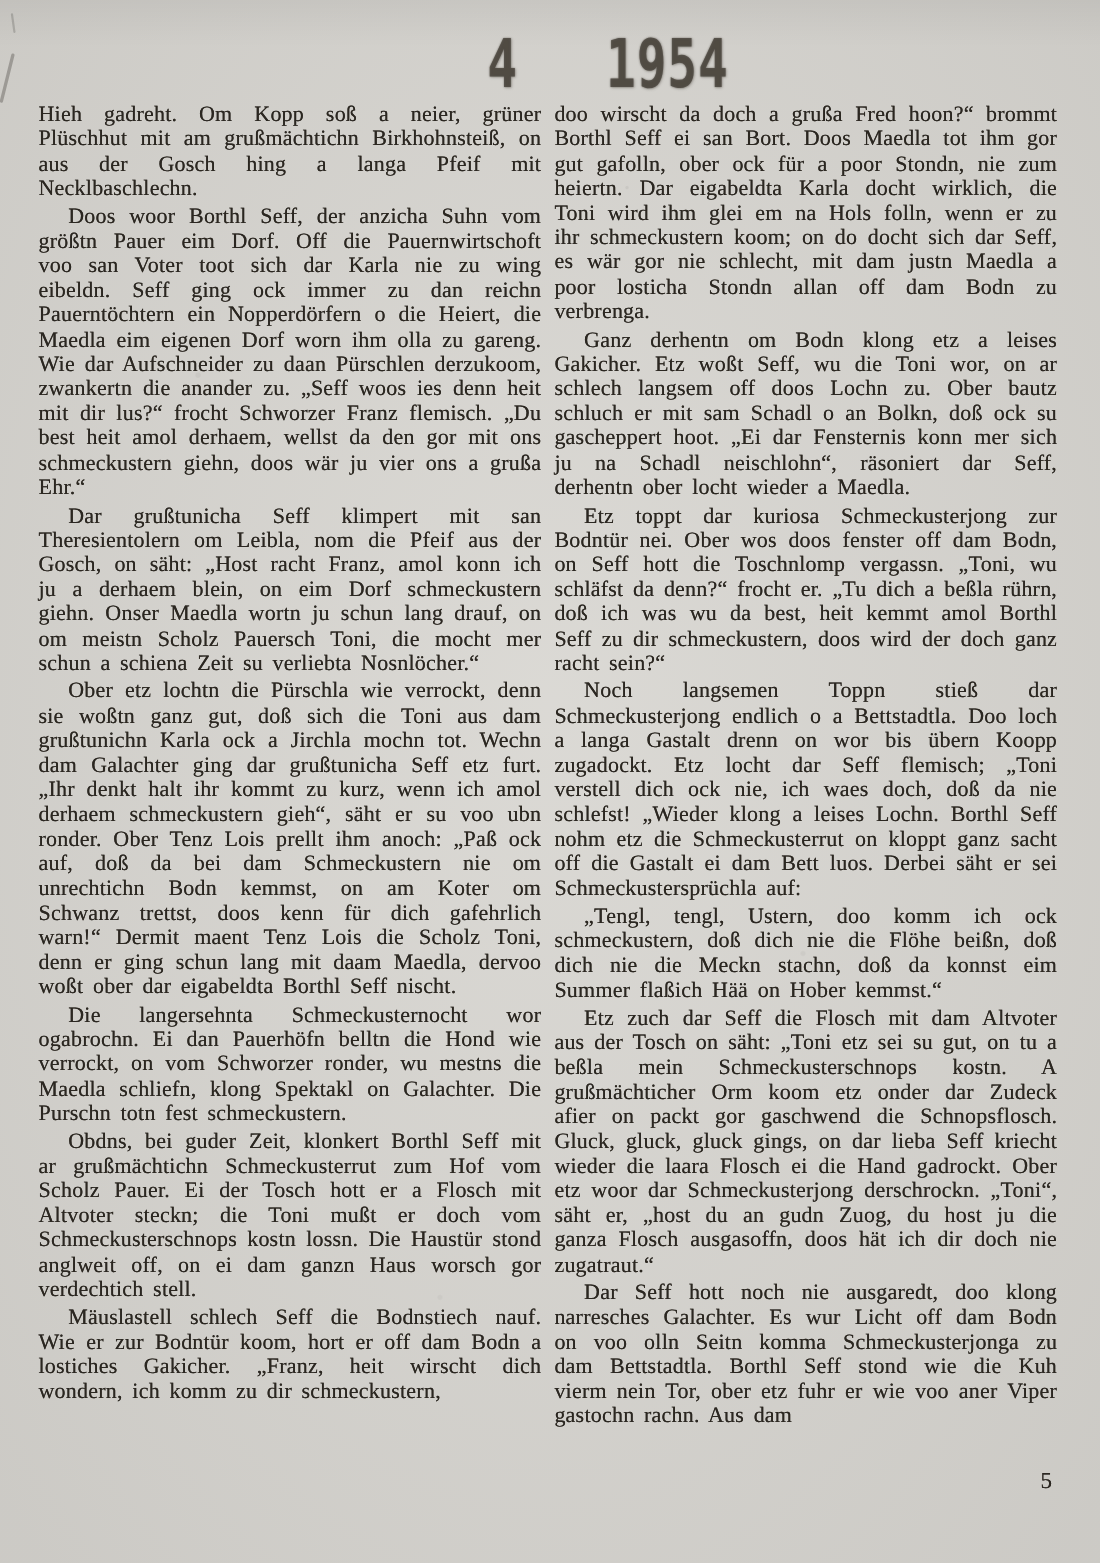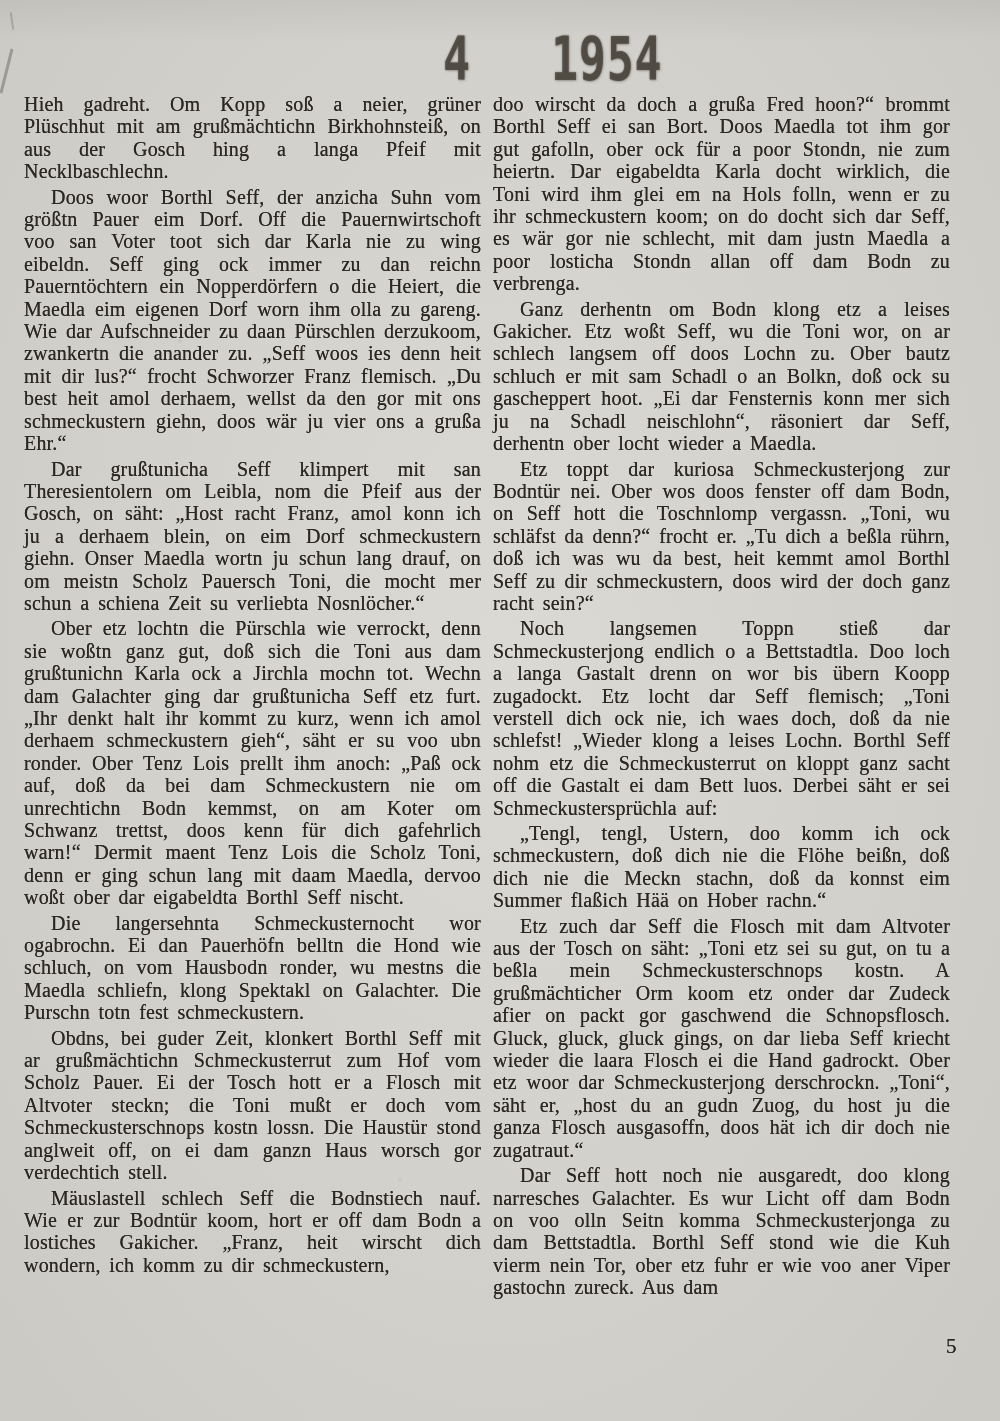--- a/index.html
+++ b/index.html
@@ -45,21 +45,21 @@
     text-shadow: 0 0 2px rgba(72,67,59,0.65), 1px 1px 3px rgba(72,67,59,0.30);
     letter-spacing: 1px;
   }
   .stamp .stamp-number { left: 443px; top: 4px; }
   .stamp .stamp-year   { left: 551px; top: 4px; }
 
   
   .page-body {
     position: absolute;
     top: 93px;
-    left: 24px;
+    left: 35px;
     width: 942px;
     display: flex;
     gap: 12px;
   }
   .col {
     width: 457px;
     text-align: justify;
     font-size: 20px;
     line-height: 22.4px;
     word-spacing: 3.5px;
@@ -108,28 +108,28 @@
   <span class="stamp-number">4</span>
   <span class="stamp-year">1954</span>
 </div>
 
 <div class="page-body">
   <div class="col">
       <p class="cont">Hieh gadreht. Om Kopp soß a neier, grüner Plüschhut mit am grußmächtichn Birkhohnsteiß, on aus der Gosch hing a langa Pfeif mit Necklbaschlechn.</p>
       <p>Doos woor Borthl Seff, der anzicha Suhn vom größtn Pauer eim Dorf. Off die Pauernwirtschoft voo san Voter toot sich dar Karla nie zu wing eibeldn. Seff ging ock immer zu dan reichn Pauerntöchtern ein Nopperdörfern o die Heiert, die Maedla eim eigenen Dorf worn ihm olla zu gareng. Wie dar Aufschneider zu daan Pürschlen derzukoom, zwankertn die anander zu. „Seff woos ies denn heit mit dir lus?“ frocht Schworzer Franz flemisch. „Du best heit amol derhaem, wellst da den gor mit ons schmeckustern giehn, doos wär ju vier ons a grußa Ehr.“</p>
       <p>Dar grußtunicha Seff klimpert mit san Theresientolern om Leibla, nom die Pfeif aus der Gosch, on säht: „Host racht Franz, amol konn ich ju a derhaem blein, on eim Dorf schmeckustern giehn. Onser Maedla wortn ju schun lang drauf, on om meistn Scholz Pauersch Toni, die mocht mer schun a schiena Zeit su verliebta Nosnlöcher.“</p>
       <p>Ober etz lochtn die Pürschla wie verrockt, denn sie woßtn ganz gut, doß sich die Toni aus dam grußtunichn Karla ock a Jirchla mochn tot. Wechn dam Galachter ging dar grußtunicha Seff etz furt. „Ihr denkt halt ihr kommt zu kurz, wenn ich amol derhaem schmeckustern gieh“, säht er su voo ubn ronder. Ober Tenz Lois prellt ihm anoch: „Paß ock auf, doß da bei dam Schmeckustern nie om unrechtichn Bodn kemmst, on am Koter om Schwanz trettst, doos kenn für dich gafehrlich warn!“ Dermit maent Tenz Lois die Scholz Toni, denn er ging schun lang mit daam Maedla, dervoo woßt ober dar eigabeldta Borthl Seff nischt.</p>
-      <p>Die langersehnta Schmeckusternocht wor ogabrochn. Ei dan Pauerhöfn belltn die Hond wie schluch, on vom Hausbodn ronder, wu mestns die Maedla schliefn, klong Spektakl on Galachter. Die Purschn totn fest schmeckustern.</p>
+      <p>Die langersehnta Schmeckusternocht wor ogabrochn. Ei dan Pauerhöfn belltn die Hond wie verrockt, on vom Schworzer ronder, wu mestns die Maedla schliefn, klong Spektakl on Galachter. Die Purschn totn fest schmeckustern.</p>
       <p>Obdns, bei guder Zeit, klonkert Borthl Seff mit ar grußmächtichn Schmeckusterrut zum Hof vom Scholz Pauer. Ei der Tosch hott er a Flosch mit Altvoter steckn; die Toni mußt er doch vom Schmeckusterschnops kostn lossn. Die Haustür stond anglweit off, on ei dam ganzn Haus worsch gor verdechtich stell.</p>
       <p>Mäuslastell schlech Seff die Bodnstiech nauf. Wie er zur Bodntür koom, hort er off dam Bodn a lostiches Gakicher. „Franz, heit wirscht dich wondern, ich komm zu dir schmeckustern,</p>
     </div>
   <div class="col">
       <p class="cont">doo wirscht da doch a grußa Fred hoon?“ brommt Borthl Seff ei san Bort. Doos Maedla tot ihm gor gut gafolln, ober ock für a poor Stondn, nie zum heiertn. Dar eigabeldta Karla docht wirklich, die Toni wird ihm glei em na Hols folln, wenn er zu ihr schmeckustern koom; on do docht sich dar Seff, es wär gor nie schlecht, mit dam justn Maedla a poor losticha Stondn allan off dam Bodn zu verbrenga.</p>
       <p>Ganz derhentn om Bodn klong etz a leises Gakicher. Etz woßt Seff, wu die Toni wor, on ar schlech langsem off doos Lochn zu. Ober bautz schluch er mit sam Schadl o an Bolkn, doß ock su gascheppert hoot. „Ei dar Fensternis konn mer sich ju na Schadl neischlohn“, räsoniert dar Seff, derhentn ober locht wieder a Maedla.</p>
       <p>Etz toppt dar kuriosa Schmeckusterjong zur Bodntür nei. Ober wos doos fenster off dam Bodn, on Seff hott die Toschnlomp vergassn. „Toni, wu schläfst da denn?“ frocht er. „Tu dich a beßla rührn, doß ich was wu da best, heit kemmt amol Borthl Seff zu dir schmeckustern, doos wird der doch ganz racht sein?“</p>
       <p>Noch langsemen Toppn stieß dar Schmeckusterjong endlich o a Bettstadtla. Doo loch a langa Gastalt drenn on wor bis übern Koopp zugadockt. Etz locht dar Seff flemisch; „Toni verstell dich ock nie, ich waes doch, doß da nie schlefst! „Wieder klong a leises Lochn. Borthl Seff nohm etz die Schmeckusterrut on kloppt ganz sacht off die Gastalt ei dam Bett luos. Derbei säht er sei Schmeckustersprüchla auf:</p>
-      <p>„Tengl, tengl, Ustern, doo komm ich ock schmeckustern, doß dich nie die Flöhe beißn, doß dich nie die Meckn stachn, doß da konnst eim Summer flaßich Hää on Hober rachn.“</p>
+      <p>„Tengl, tengl, Ustern, doo komm ich ock schmeckustern, doß dich nie die Flöhe beißn, doß dich nie die Meckn stachn, doß da konnst eim Summer flaßich Hää on Hober kemmst.“</p>
       <p>Etz zuch dar Seff die Flosch mit dam Altvoter aus der Tosch on säht: „Toni etz sei su gut, on tu a beßla mein Schmeckusterschnops kostn. A grußmächticher Orm koom etz onder dar Zudeck afier on packt gor gaschwend die Schnopsflosch. Gluck, gluck, gluck gings, on dar lieba Seff kriecht wieder die laara Flosch ei die Hand gadrockt. Ober etz woor dar Schmeckusterjong derschrockn. „Toni“, säht er, „host du an gudn Zuog, du host ju die ganza Flosch ausgasoffn, doos hät ich dir doch nie zugatraut.“</p>
-      <p>Dar Seff hott noch nie ausgaredt, doo klong narresches Galachter. Es wur Licht off dam Bodn on voo olln Seitn komma Schmeckusterjonga zu dam Bettstadtla. Borthl Seff stond wie die Kuh vierm nein Tor, ober etz fuhr er wie voo aner Viper gastochn zureck. Aus dam</p>
+      <p>Dar Seff hott noch nie ausgaredt, doo klong narresches Galachter. Es wur Licht off dam Bodn on voo olln Seitn komma Schmeckusterjonga zu dam Bettstadtla. Borthl Seff stond wie die Kuh vierm nein Tor, ober etz fuhr er wie voo aner Viper gastochn rachn. Aus dam</p>
     </div>
 </div>
 
 <div class="page-number">5</div>
 
 </body></html>

